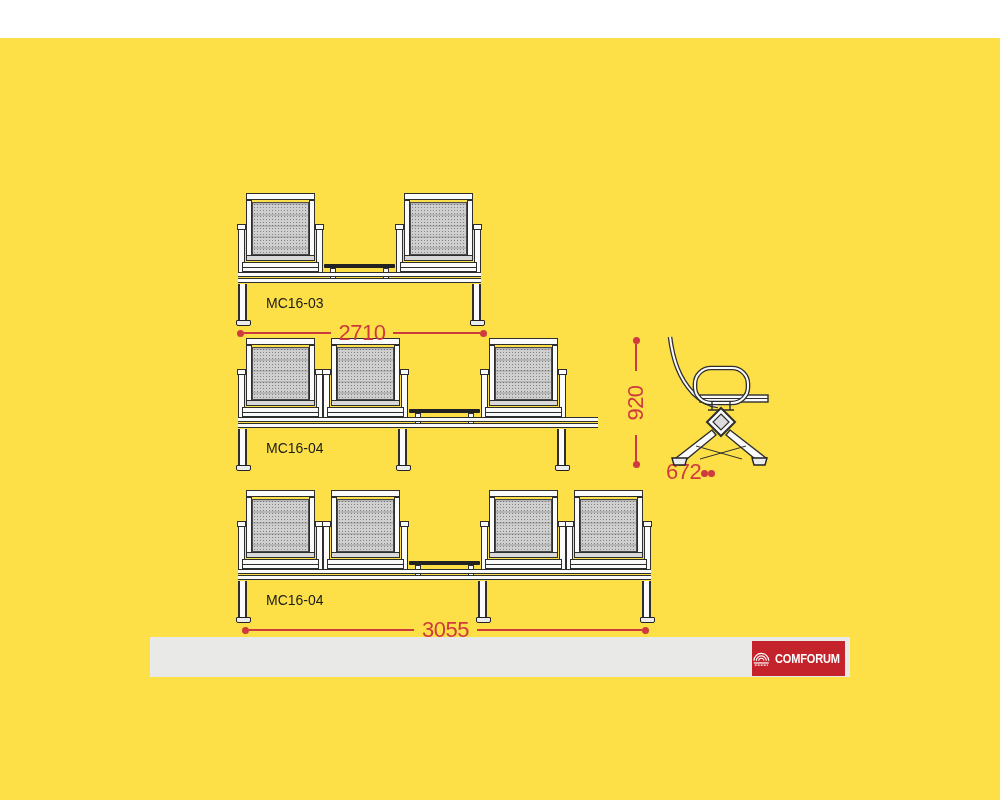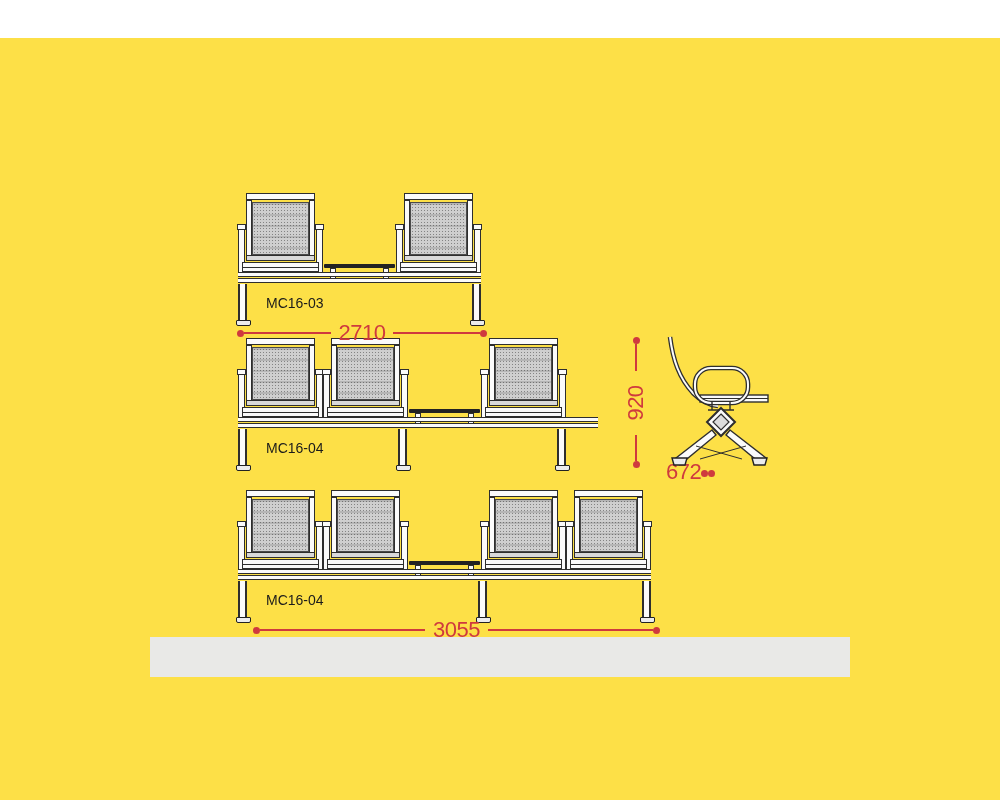--- a/index.html
+++ b/index.html
@@ -223,21 +223,21 @@
       </div>
     </div>
 
   <div class="dimh" style="left:237px;top:283px;width:250px;">
     <span class="dot"></span>
     <span class="ln"></span>
     <span class="val">2710</span>
     <span class="ln"></span>
     <span class="dot"></span>
   </div>
-  <div class="dimh" style="left:253px;top:580px;width:407px;text-align:right;">
+  <div class="dimh" style="left:242px;top:580px;width:407px;text-align:right;">
     <span class="dot"></span>
     <span class="ln"></span>
     <span class="val">3055</span>
     <span class="ln"></span>
     <span class="dot"></span>
   </div>
 
   <div class="dimv">
     <span class="dot"></span>
     <span class="lnv"></span>
@@ -275,15 +275,25 @@
 
     <polygon points="52,96 16,124 22,129 56,101" fill="#fbfbfb" stroke="#2e2e2e" stroke-width="1.4"></polygon>
     <polygon points="70,96 106,124 100,129 66,101" fill="#fbfbfb" stroke="#2e2e2e" stroke-width="1.4"></polygon>
     <path d="M36,112 L82,125 M86,112 L40,125" fill="none" stroke="#2e2e2e" stroke-width="1"></path>
 
     <polygon points="12,124 27,124 25,131 14,131" fill="#ececec" stroke="#222" stroke-width="1.4"></polygon>
     <polygon points="92,124 107,124 105,131 94,131" fill="#ececec" stroke="#222" stroke-width="1.4"></polygon>
   </svg>
 
   <div class="titlebar" style="background: rgb(233, 233, 231);">
+    <div class="logo" style="background: rgb(196, 35, 44);">
+      <svg width="20" height="18" viewBox="0 0 20 18">
+        <path d="M2,11 A8,8 0 0 1 18,11" fill="none" stroke="#fff" stroke-width="1.3"></path>
+        <path d="M4.6,11 A5.4,5.4 0 0 1 15.4,11" fill="none" stroke="#fff" stroke-width="1.2"></path>
+        <path d="M7.2,11 A2.8,2.8 0 0 1 12.8,11" fill="none" stroke="#fff" stroke-width="1.1"></path>
+        <rect x="2" y="12.6" width="16" height="1.3" fill="#fff"></rect>
+        <line x1="3" y1="15.6" x2="17" y2="15.6" stroke="#fff" stroke-width="1.2" stroke-dasharray="2 1.2"></line>
+      </svg>
+      <span class="logo-text">COMFORUM</span>
+    </div>
   </div>
 
 </div>
 
 </body></html>

